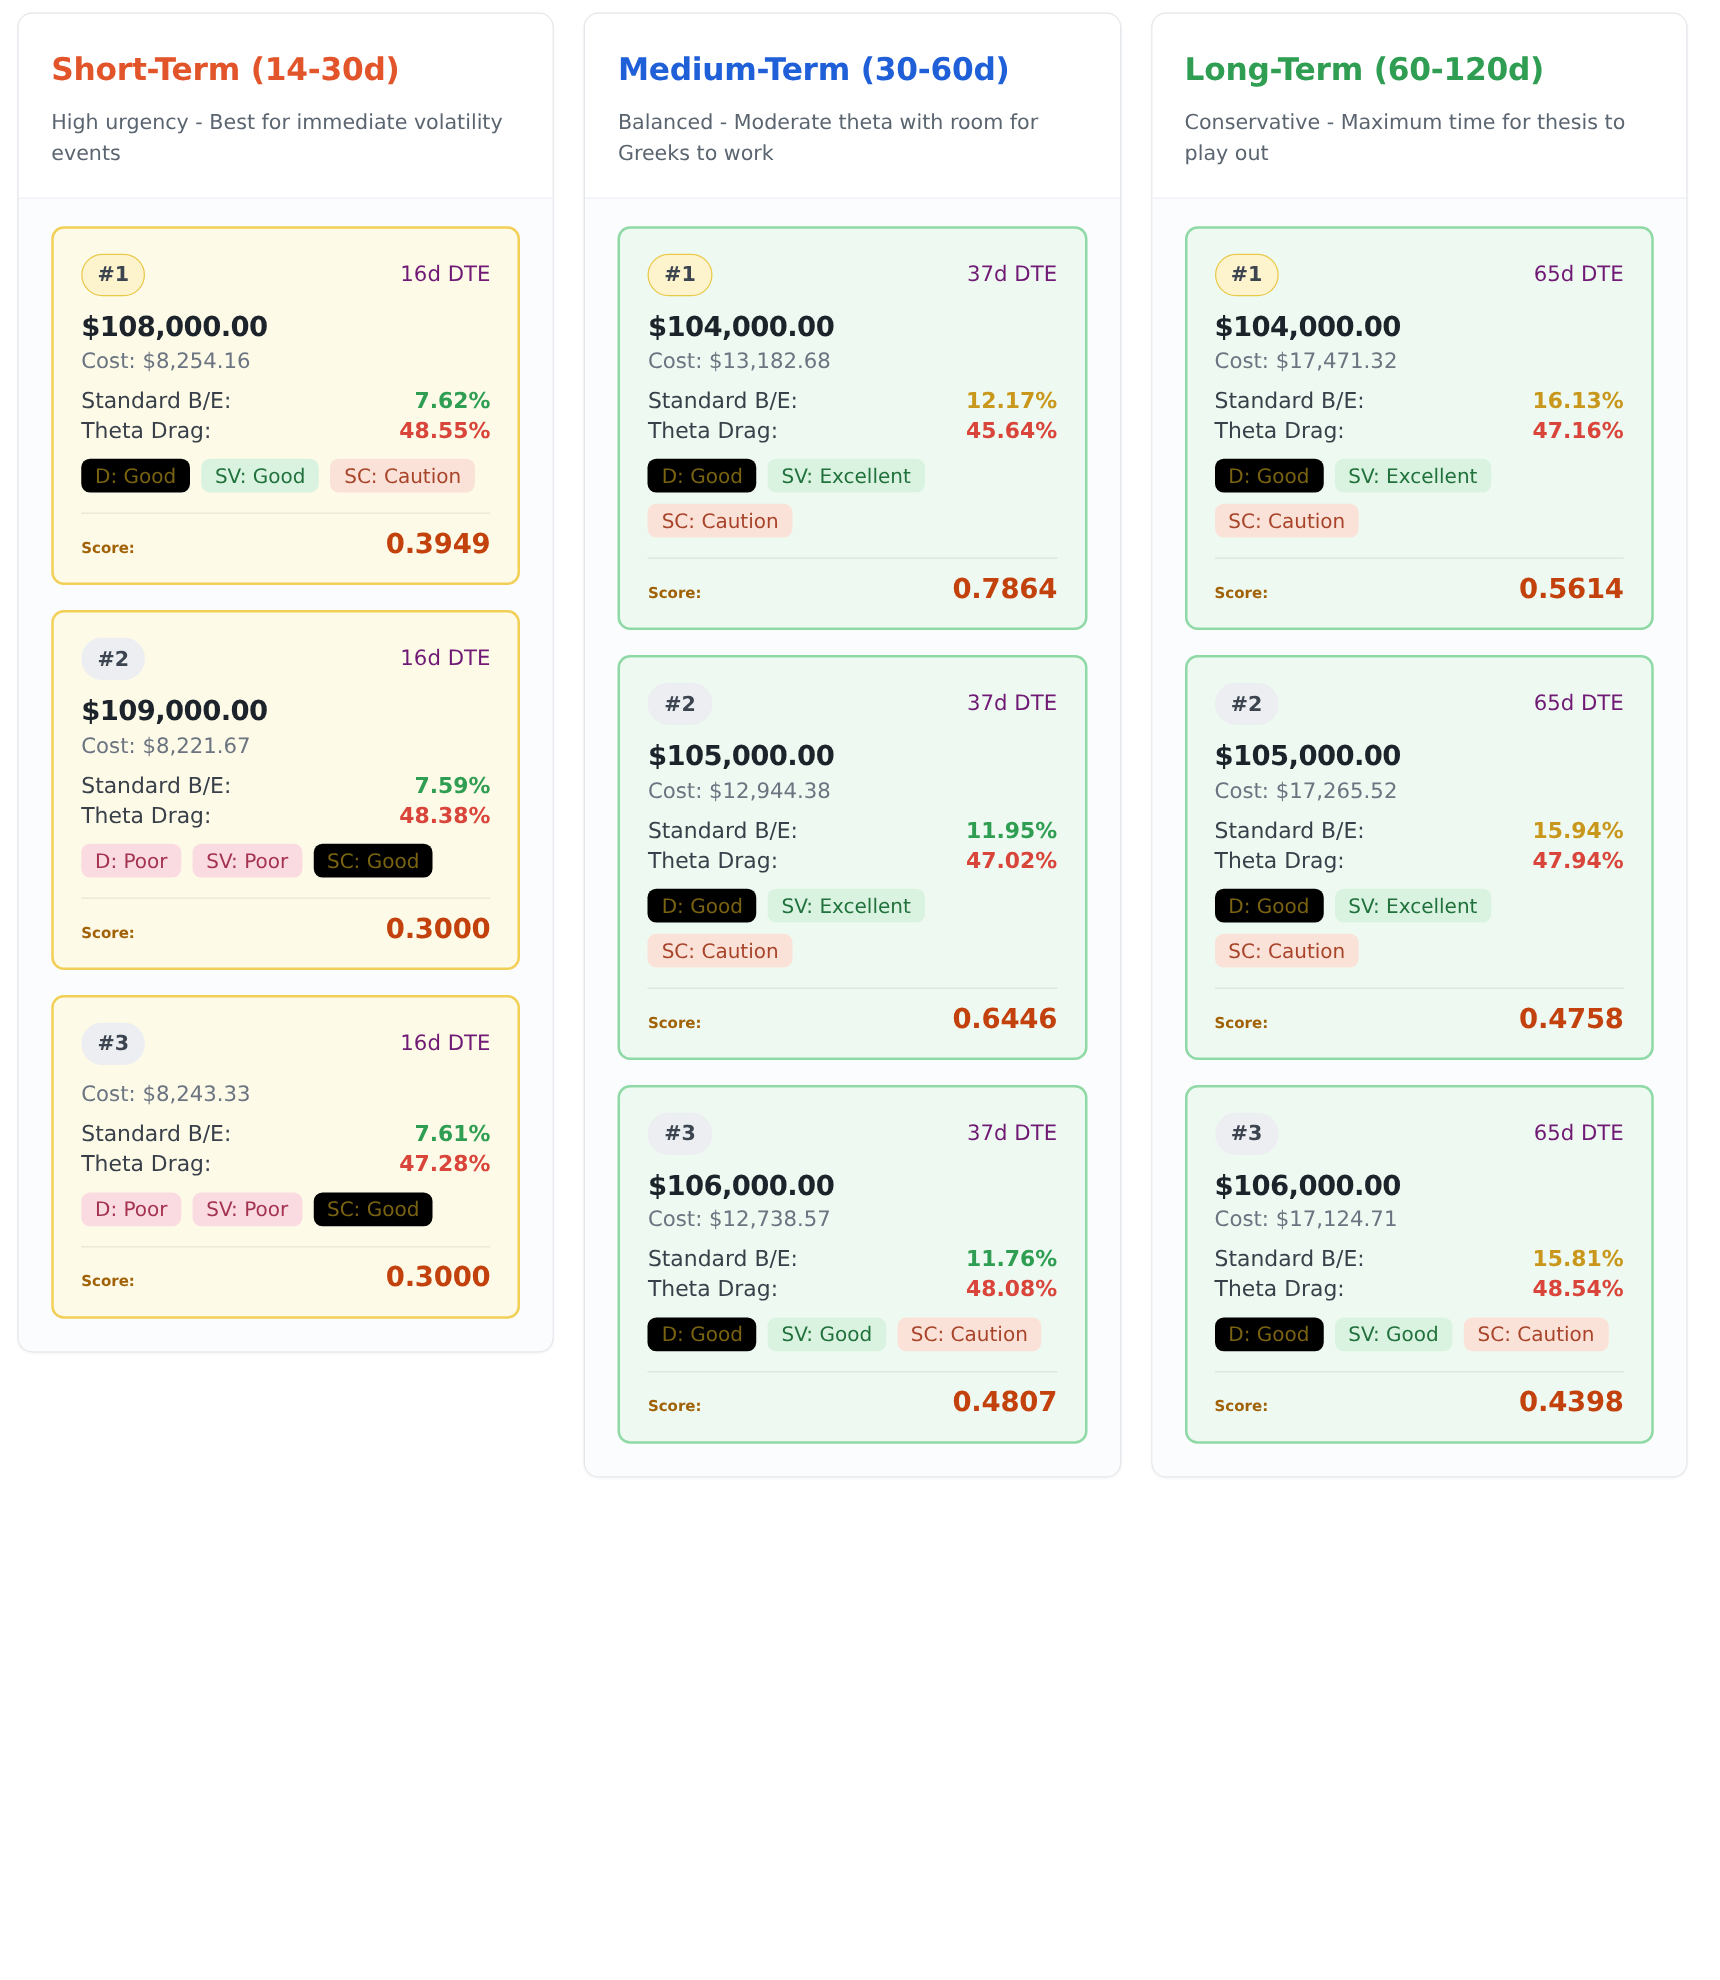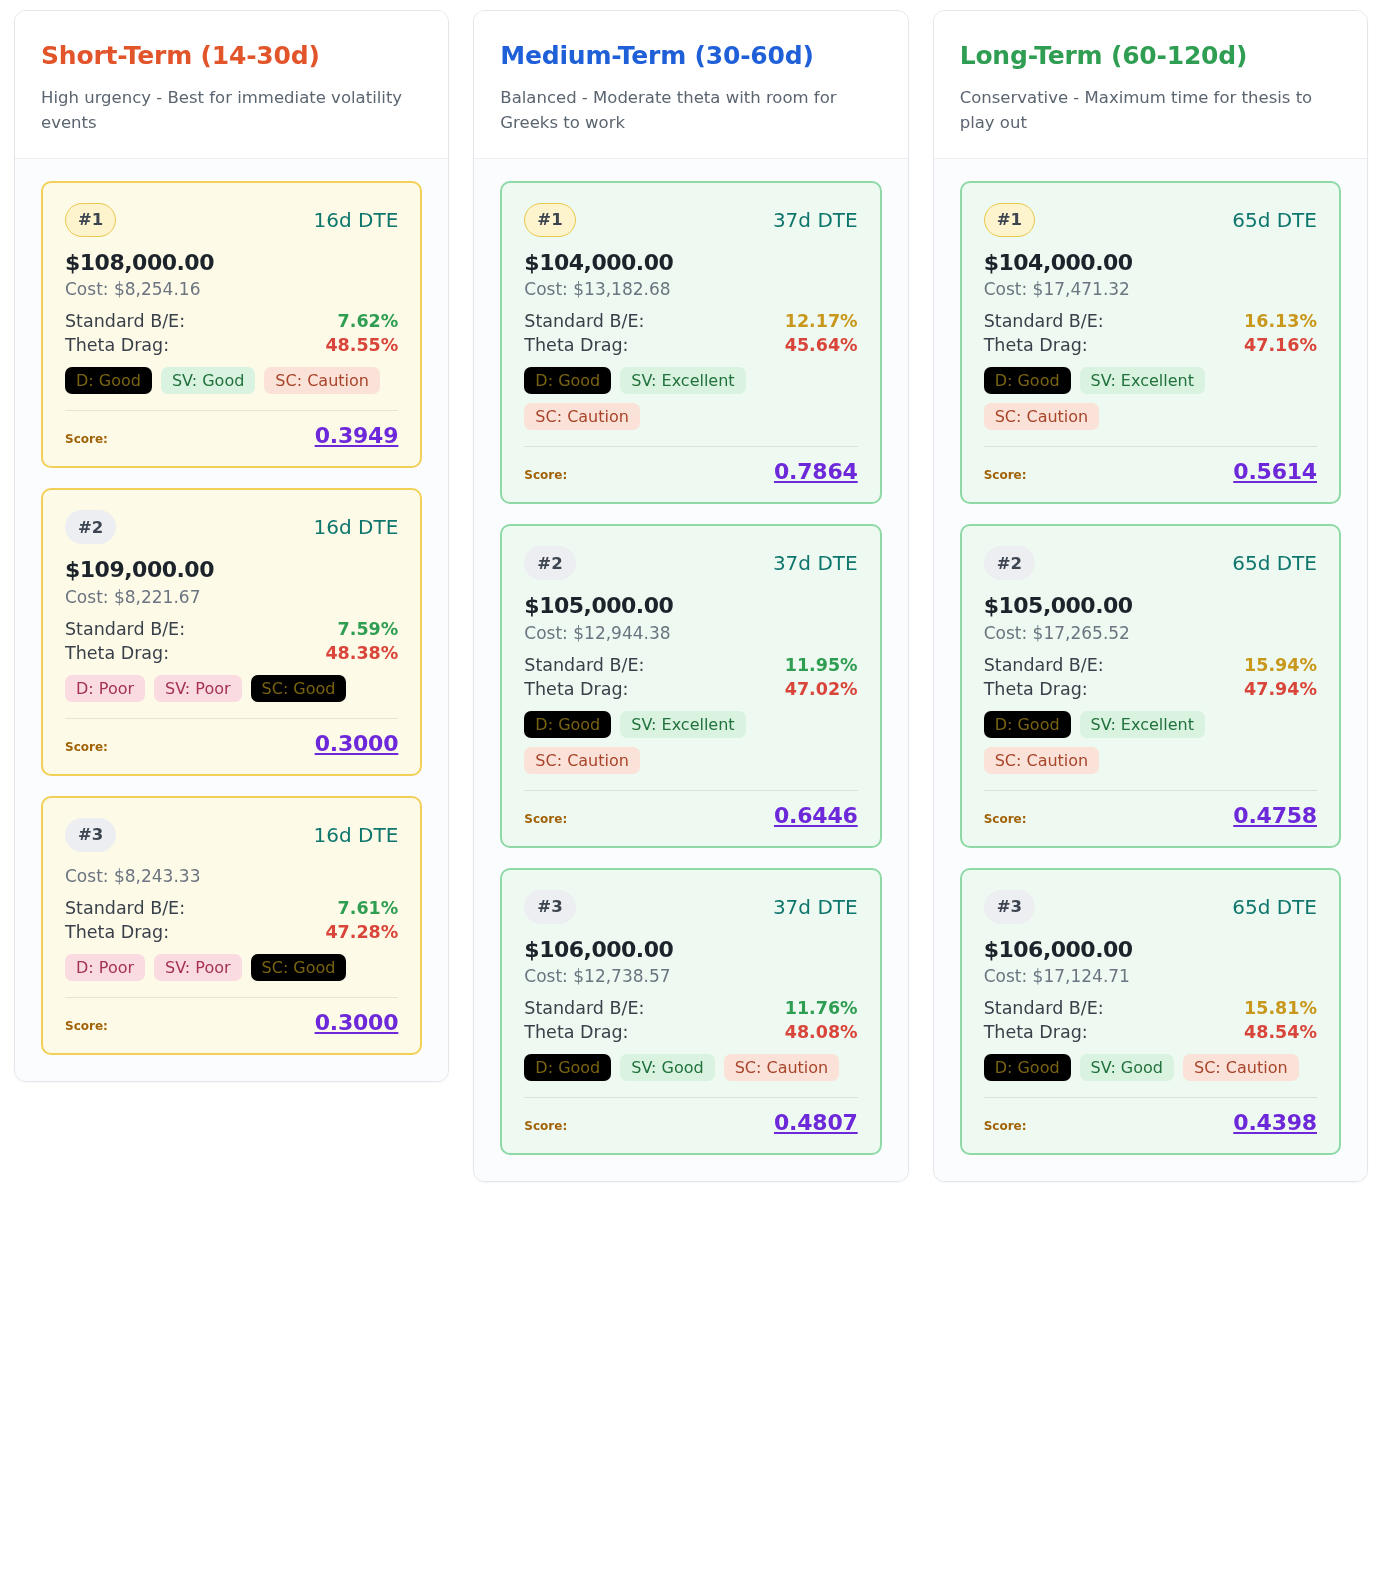--- a/index.html
+++ b/index.html
@@ -5,21 +5,21 @@
   * { box-sizing: border-box; }
   html, body {
     margin: 0; padding: 0;
     width: 1376px;
     background: #ffffff;
     font-family: "DejaVu Sans", "Liberation Sans", sans-serif;
   }
   .board {
     display: flex;
     gap: 24px;
-    padding: 10px 8px 14px 14px;
+    padding: 10px 26px 14px 14px;
     width: 1376px;
     align-items: flex-start;
   }
   .column {
     flex: 1 1 0;
     background: #ffffff;
     border: 1px solid #e3e6ea;
     border-radius: 12px;
     overflow: hidden;
     box-shadow: 0 1px 2px rgba(16,24,40,.04);
@@ -75,22 +75,22 @@
     color: #3c4450;
     background: #eceef1;
     border: 1px solid transparent;
   }
   .rank.gold {
     background: #fdf3cd;
     border-color: #e9c84a;
     color: #3c4450;
   }
   .dte {
-    font-size: 20px;
-    color: #0f766e;
+    font-size: 17px;
+    color: #701a75;
   }
   .strike {
     font-size: 22px;
     font-weight: 700;
     color: #1d232b;
     letter-spacing: -0.5px;
     line-height: 1.12;
     margin-bottom: 4px;
   }
   .cost {
@@ -135,23 +135,22 @@
   }
   .score-row {
     display: flex;
     justify-content: space-between;
     align-items: baseline;
   }
   .score-label { font-size: 12px; color: #a16207; font-weight: bold; }
   .score-val {
     font-size: 22px;
     font-weight: 700;
-    color: #6d28d9;
+    color: #c2410c;
     letter-spacing: -0.2px;
-    text-decoration: underline;
   }
 </style>
 </head>
 <body>
 
 <div class="board" id="board">
     <div class="column">
       <div class="col-head">
         <div class="col-title" style="color: rgb(226, 84, 42);">Short-Term (14-30d)</div>
         <div class="col-sub">High urgency - Best for immediate volatility events</div>

